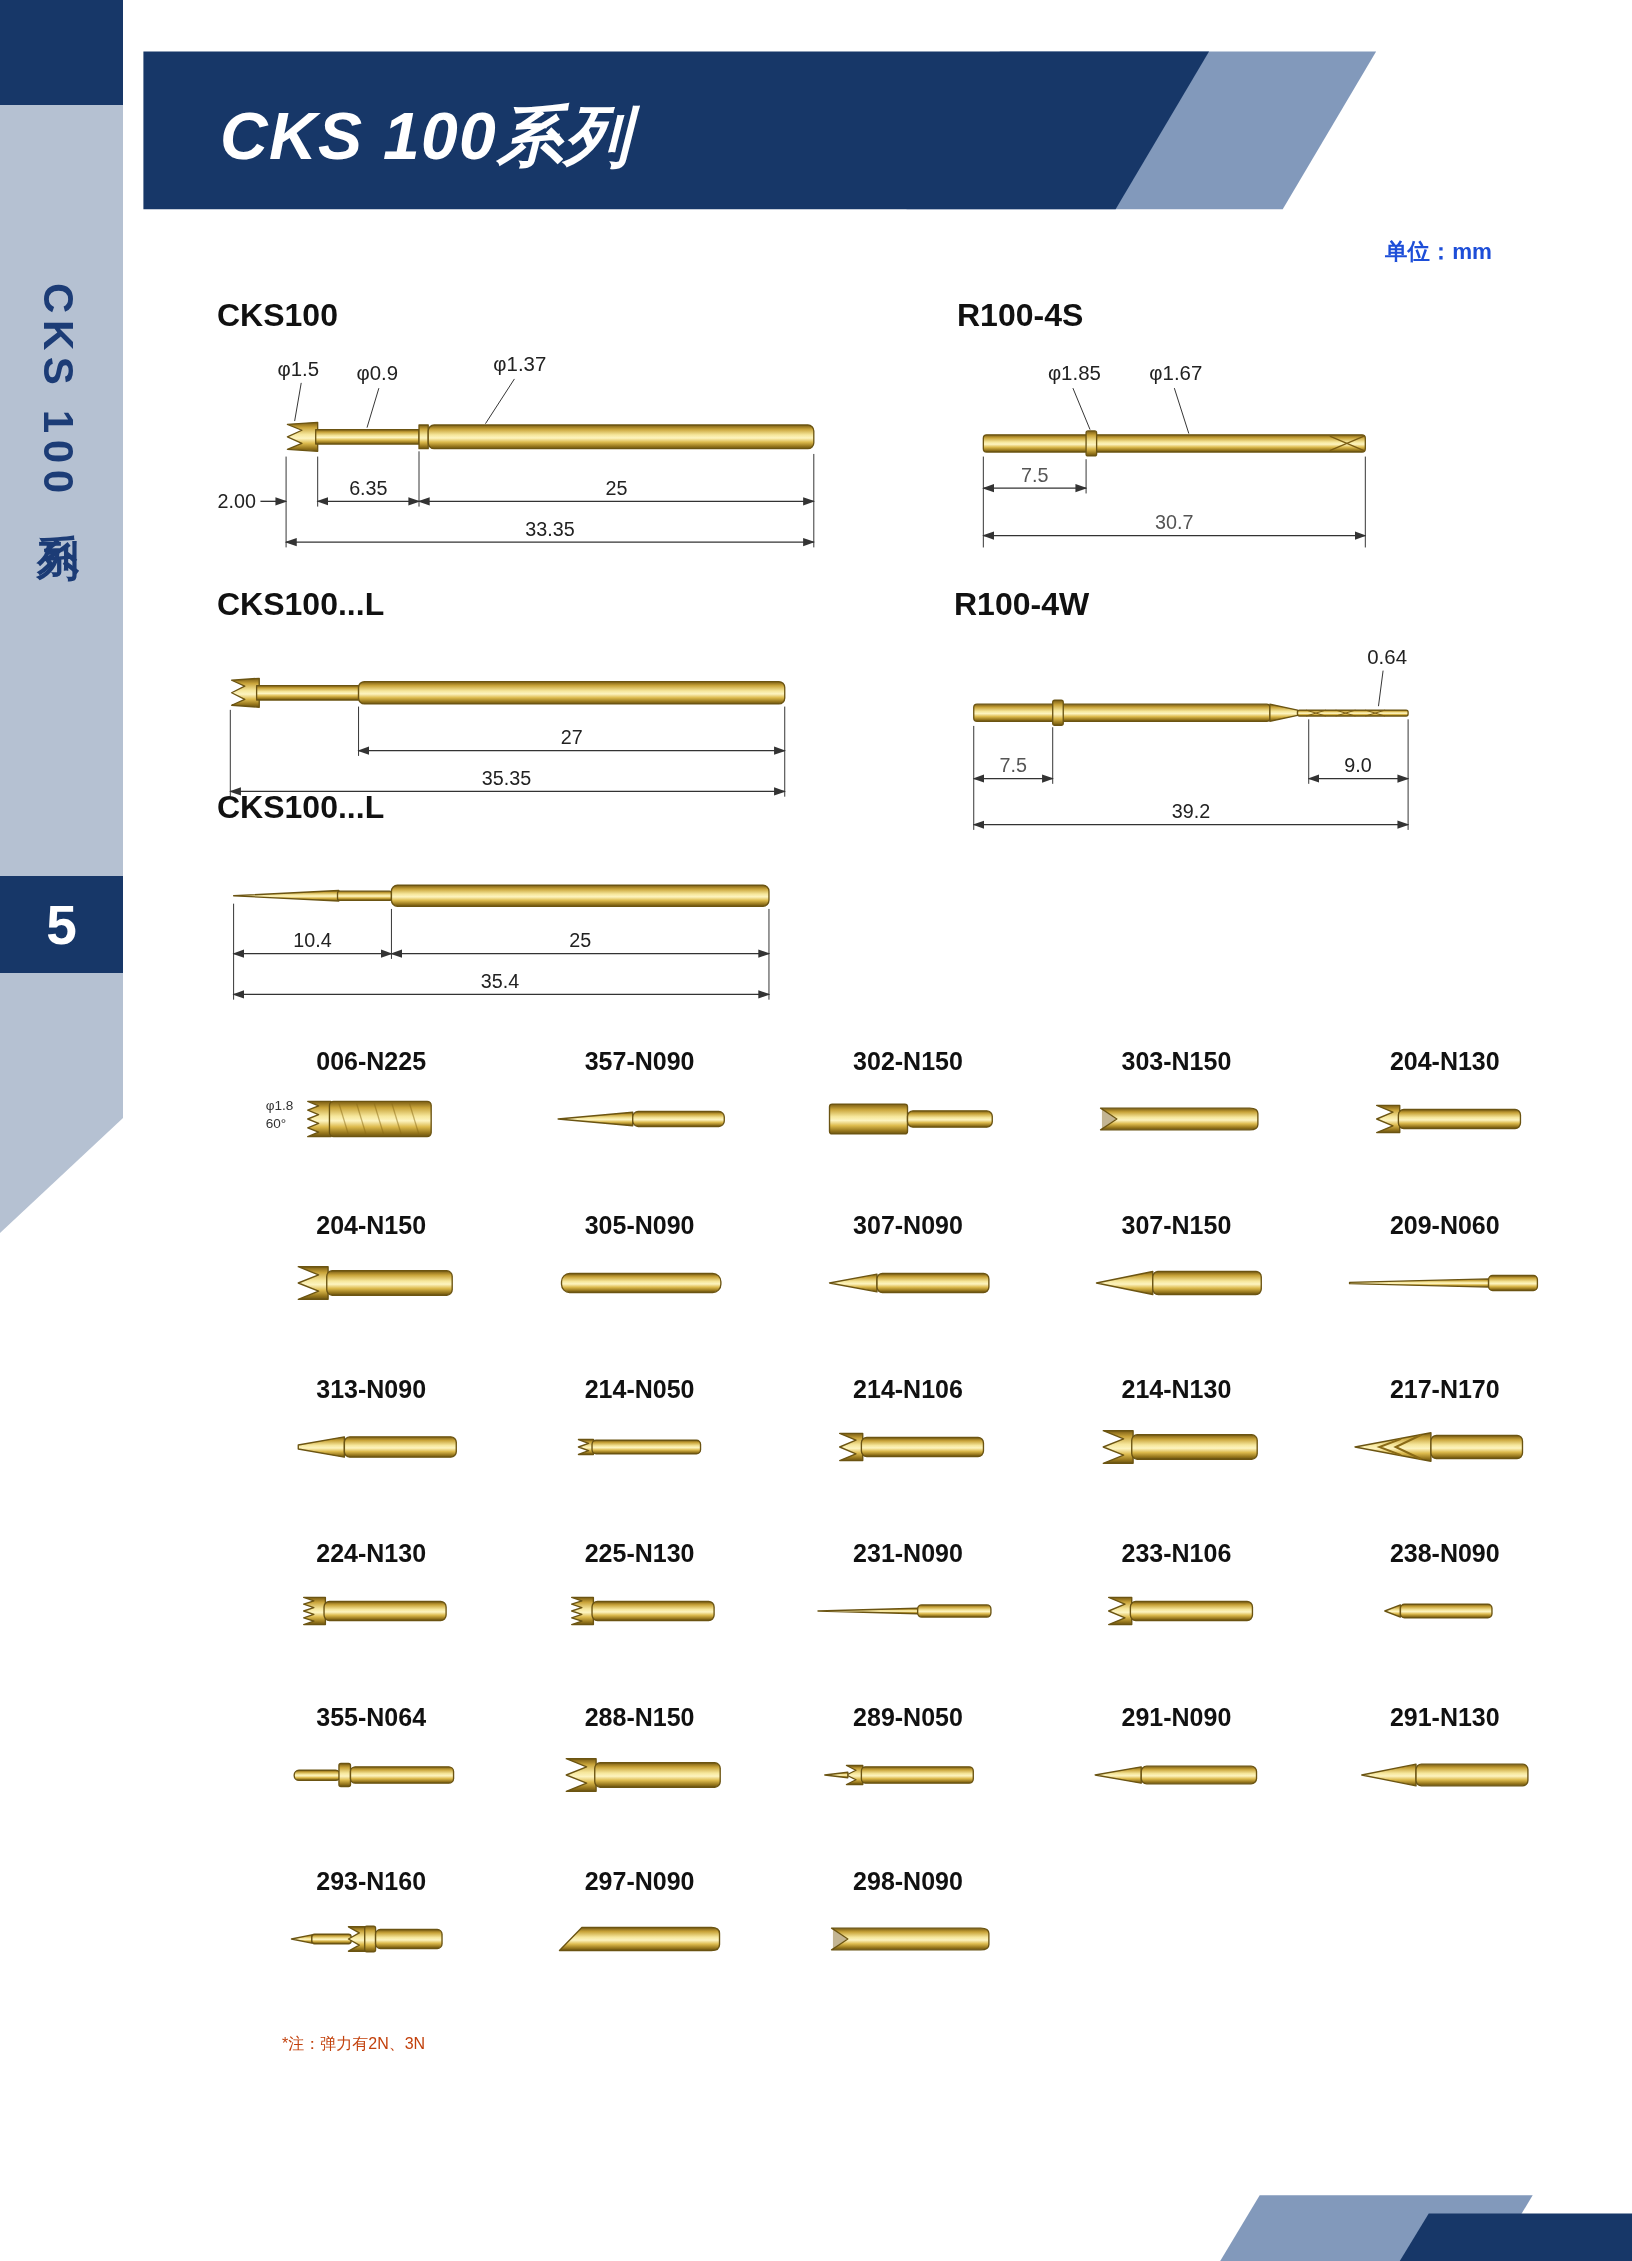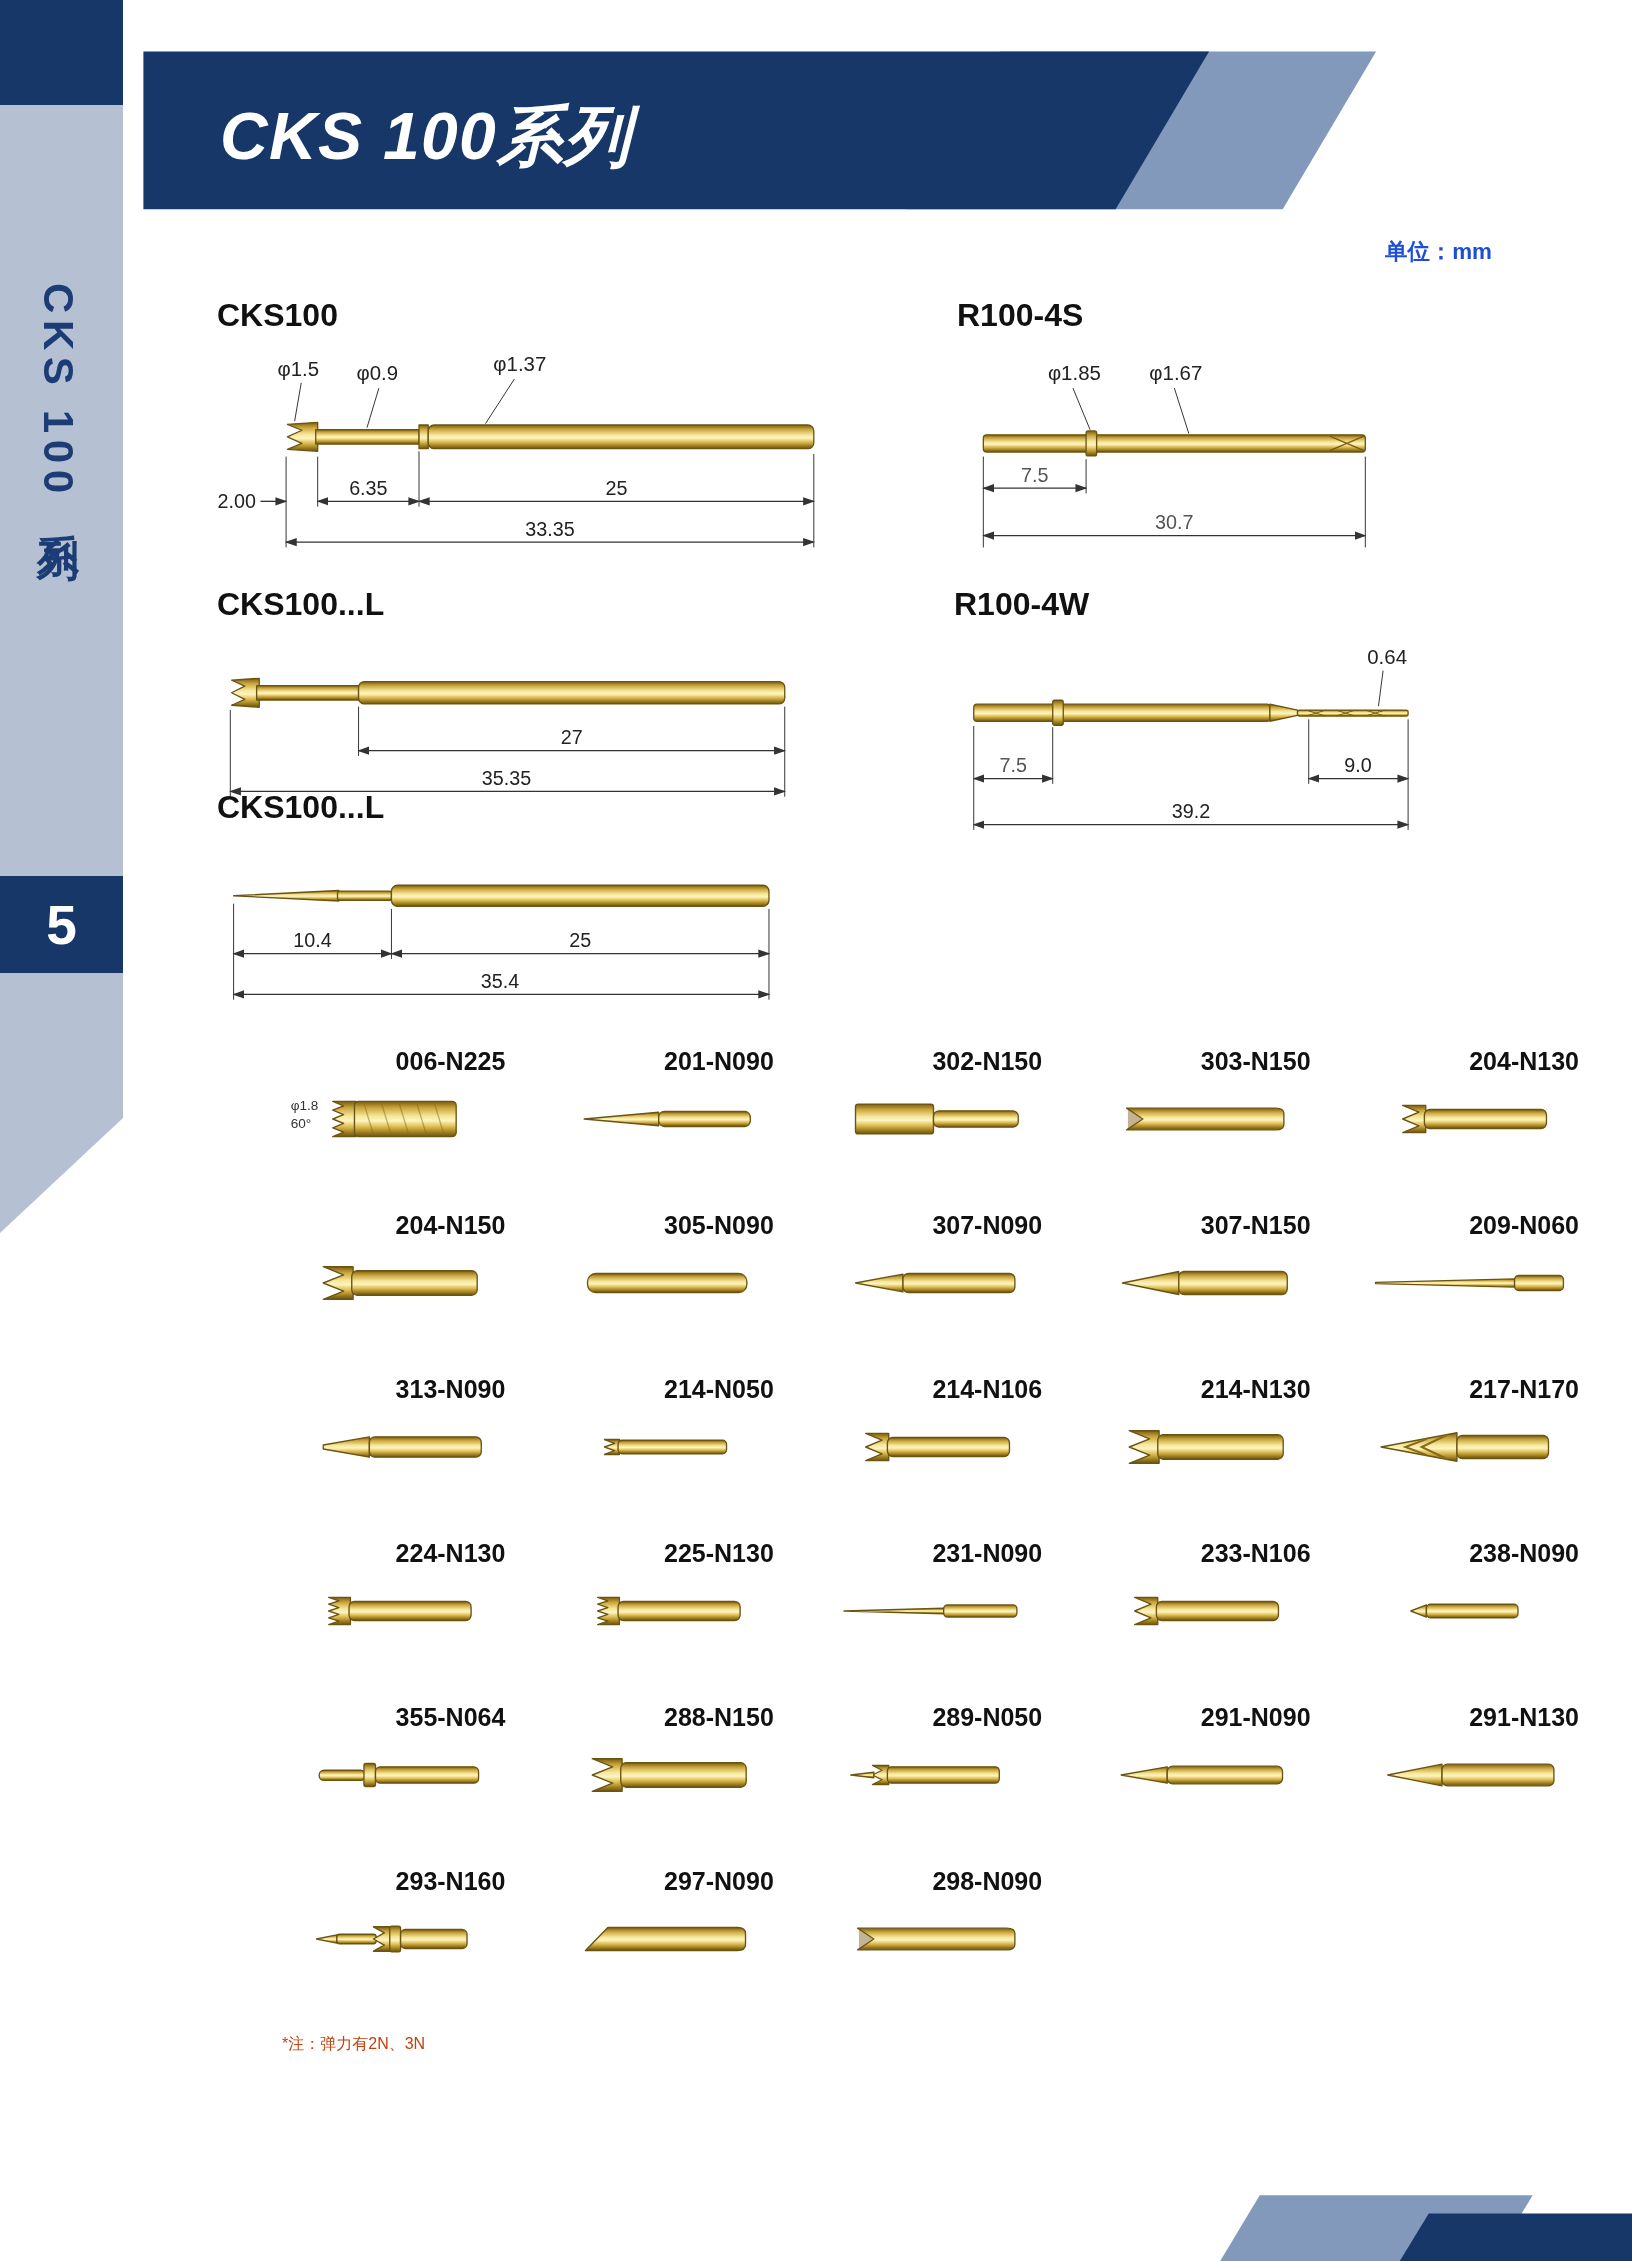--- a/index.html
+++ b/index.html
@@ -8,21 +8,21 @@
   .abs{position:absolute}
   .corner-block{left:0;top:0;width:123px;height:105px;background:#173768}
   .header-title{left:220px;top:92px;font-size:66px;font-weight:bold;font-style:italic;color:#fff;letter-spacing:1.3px}
   .sidebar{left:0;top:105px;width:123px;height:1128px;background:#b5c1d2;clip-path:polygon(0 0,100% 0,100% 1013px,0 100%)}
   .sidebar-text{left:30px;top:283px;writing-mode:vertical-rl;font-size:42px;font-weight:bold;color:#1c3c76;letter-spacing:6.6px}
   .pagenum{left:0;top:876px;width:123px;height:97px;background:#173768;color:#fff;font-size:55px;font-weight:bold;display:flex;align-items:center;justify-content:center}
   .unit{left:1385px;top:236px;font-size:22.4px;color:#1d4ed8;font-weight:bold}
   .dblock{position:absolute}
   .dtitle{font-size:32px;font-weight:bold;color:#111;margin-bottom:4px}
   .probe-grid{left:237px;top:1047px;width:1342px;display:grid;grid-template-columns:repeat(5,1fr);grid-auto-rows:164px}
-  .probe-cell{text-align:right}
+  .probe-cell{text-align:center}
   .probe-label{font-size:25px;font-weight:bold;color:#111;margin-bottom:9.2px}
   .probe-img{width:217px;height:68px}
   .footnote{left:282px;top:2034px;font-size:16px;color:#c2410c}
   svg text{font-family:"Liberation Sans",sans-serif}
   .gold{stroke:#6b5412;stroke-width:2;stroke-linejoin:round}
   .ext{stroke:#333;stroke-width:1.5}
   .dim{stroke:#333;stroke-width:2}
   .ldr{stroke:#333;stroke-width:1.5}
   .dimt{font-size:30px;fill:#222;text-anchor:middle}
   .dimg{fill:#555}
@@ -177,21 +177,21 @@
         <polygon points="100,24 66,24 82,30.5 66,37 82,43.5 66,50 82,56.5 66,63 82,69.5 66,76 100,76" fill="url(#gg)" stroke="#6b5412" stroke-width="2" stroke-linejoin="round"></polygon>
         <rect x="98" y="24" width="150" height="52" rx="6" fill="url(#gg)" stroke="#6b5412" stroke-width="2" stroke-linejoin="round"></rect>
         <line x1="112" y1="27" x2="126" y2="73" stroke="#8a6a15" stroke-width="2" opacity="0.5"></line>
         <line x1="138" y1="27" x2="152" y2="73" stroke="#8a6a15" stroke-width="2" opacity="0.5"></line>
         <line x1="164" y1="27" x2="178" y2="73" stroke="#8a6a15" stroke-width="2" opacity="0.5"></line>
         <line x1="190" y1="27" x2="204" y2="73" stroke="#8a6a15" stroke-width="2" opacity="0.5"></line>
         <line x1="216" y1="27" x2="230" y2="73" stroke="#8a6a15" stroke-width="2" opacity="0.5"></line>
         <text x="4" y="36" font-size="20" fill="#333">φ1.8</text>
         <text x="4" y="64" font-size="20" fill="#333">60°</text>
       </svg></div>
-    <div class="probe-cell"><div class="probe-label">201-N090</div><svg class="probe-img" viewBox="0 0 320 100">
+    <div class="probe-cell"><div class="probe-label">357-N090</div><svg class="probe-img" viewBox="0 0 320 100">
         <polygon points="150,40 40,50 150,60" fill="url(#gg)" stroke="#6b5412" stroke-width="2" stroke-linejoin="round"></polygon>
         <rect x="150" y="39" width="135" height="22" rx="8" fill="url(#gg)" stroke="#6b5412" stroke-width="2" stroke-linejoin="round"></rect>
       </svg></div>
     <div class="probe-cell"><div class="probe-label">302-N150</div><svg class="probe-img" viewBox="0 0 320 100">
         <rect x="45" y="28" width="115" height="44" rx="4" fill="url(#gg)" stroke="#6b5412" stroke-width="2" stroke-linejoin="round"></rect>
         <rect x="160" y="38" width="125" height="24" rx="8" fill="url(#gg)" stroke="#6b5412" stroke-width="2" stroke-linejoin="round"></rect>
       </svg></div>
     <div class="probe-cell"><div class="probe-label">303-N150</div><svg class="probe-img" viewBox="0 0 320 100">
         <path d="M 48 34 L 268 34 Q 280 34 280 42 L 280 58 Q 280 66 268 66 L 48 66 L 72 50 Z" fill="url(#gg)" stroke="#6b5412" stroke-width="2" stroke-linejoin="round"></path>
         <polygon points="50,36 71,50 50,64" fill="#7a5c10" opacity="0.45"></polygon>

